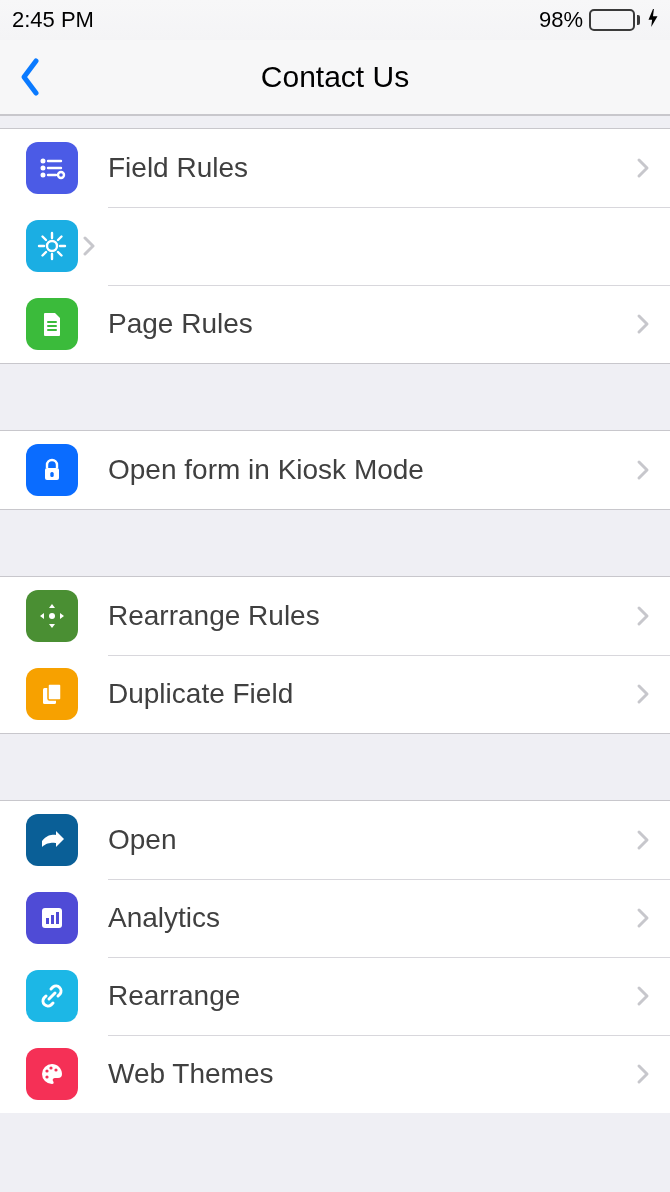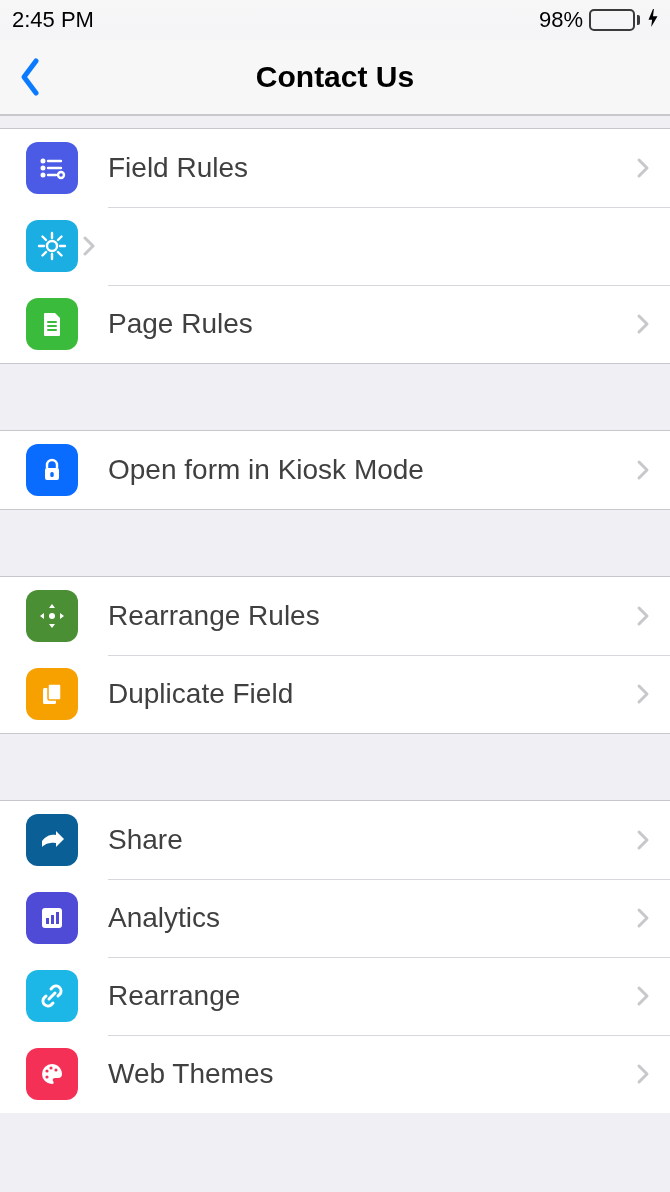--- a/index.html
+++ b/index.html
@@ -58,21 +58,21 @@
   .back-btn {
     width: 60px; height: 100%;
     display: flex; align-items: center; justify-content: center;
     cursor: pointer;
   }
   .back-btn svg { width: 24px; height: 40px; }
   .nav-title {
     position: absolute; left: 0; right: 0;
     text-align: center;
     font-size: 30px;
-    font-weight: 700;
+    font-weight: 400;
     pointer-events: none;
   }
 
   .thin-sep { height: 1px; background: #c8c7cc; }
   .gap-small { height: 12px; }
   .gap-large { height: 66px; }
 
   
   .section {
     background: #fff;
@@ -284,21 +284,21 @@
 
 <div class="section" style="border-bottom:none;">
   <div class="row">
     <span class="icon bg-teal">
       <svg viewBox="0 0 30 30">
           <g fill="#fff">
         <path d="M5 16c6-8 14-6 14-6V6l8 8-8 8v-4s-8-2-14 4v-6z"></path>
       </g>
         </svg>
     </span>
-    <span class="label">Share</span>
+    <span class="label">Open</span>
     <span class="chev"><svg viewBox="0 0 22 22">
           <polyline points="7,3 15,11 7,19"></polyline>
         </svg></span>
   </div>
 
   <div class="row">
     <span class="icon bg-violet">
       <svg viewBox="0 0 30 30">
         <rect x="5" y="5" width="20" height="20" rx="3" fill="#fff"></rect>
         <g fill="#4f4bd6">

